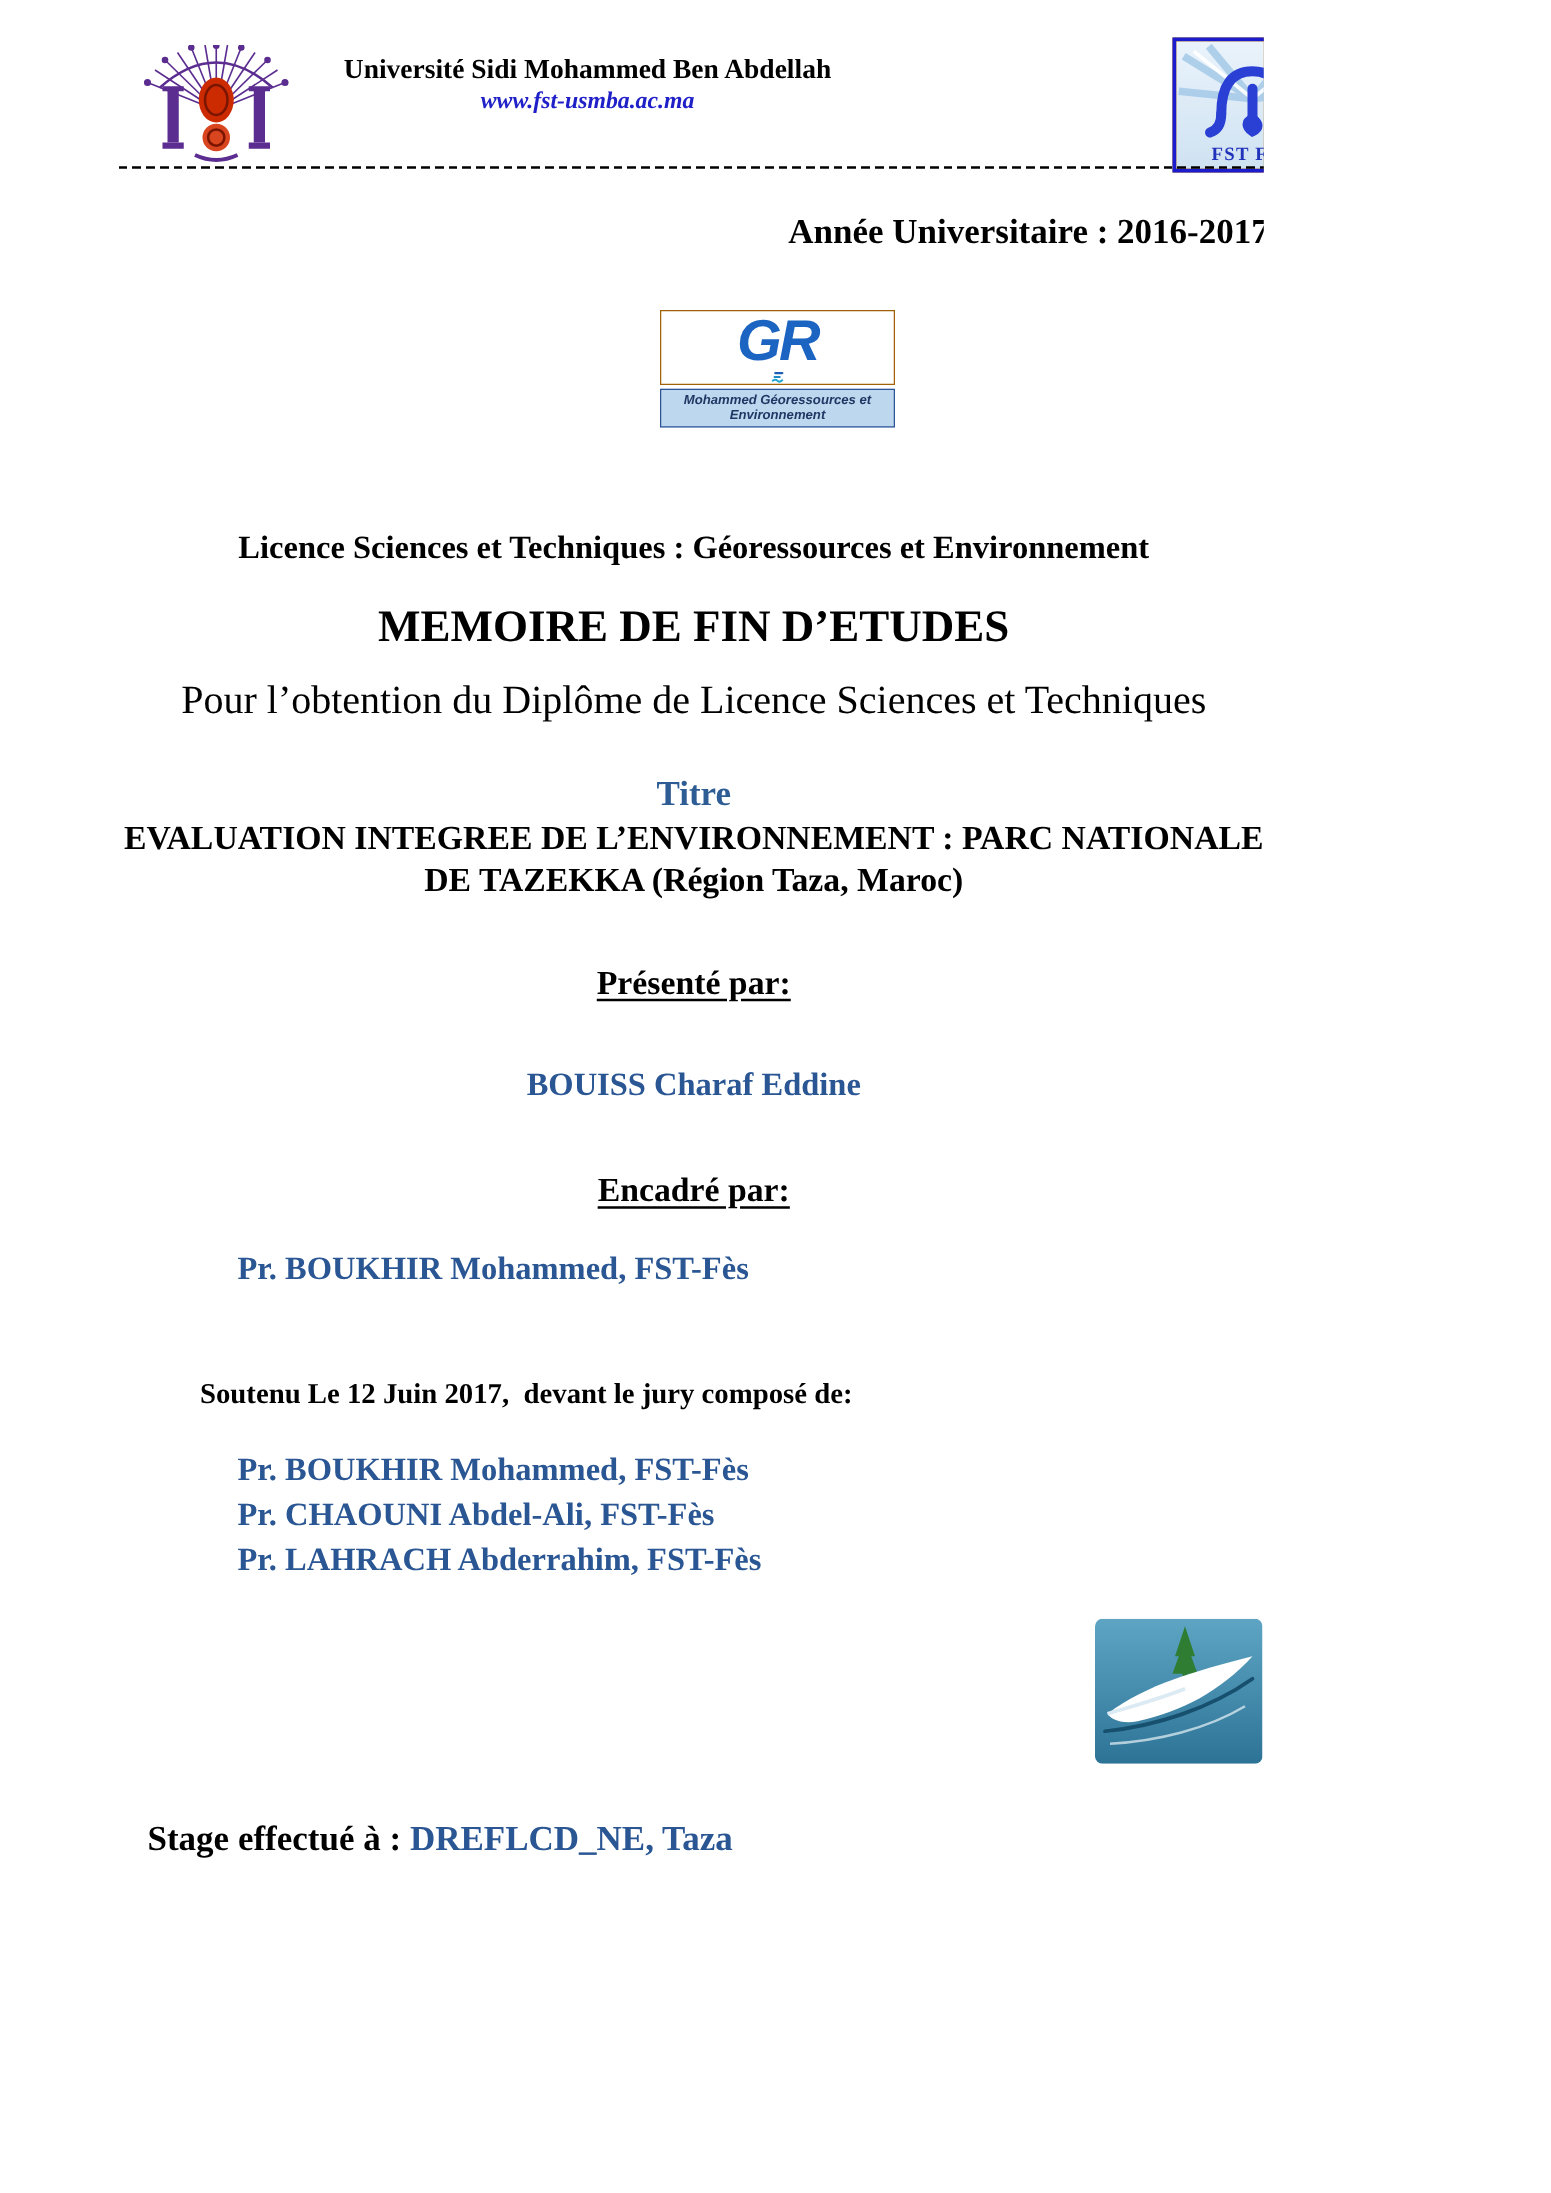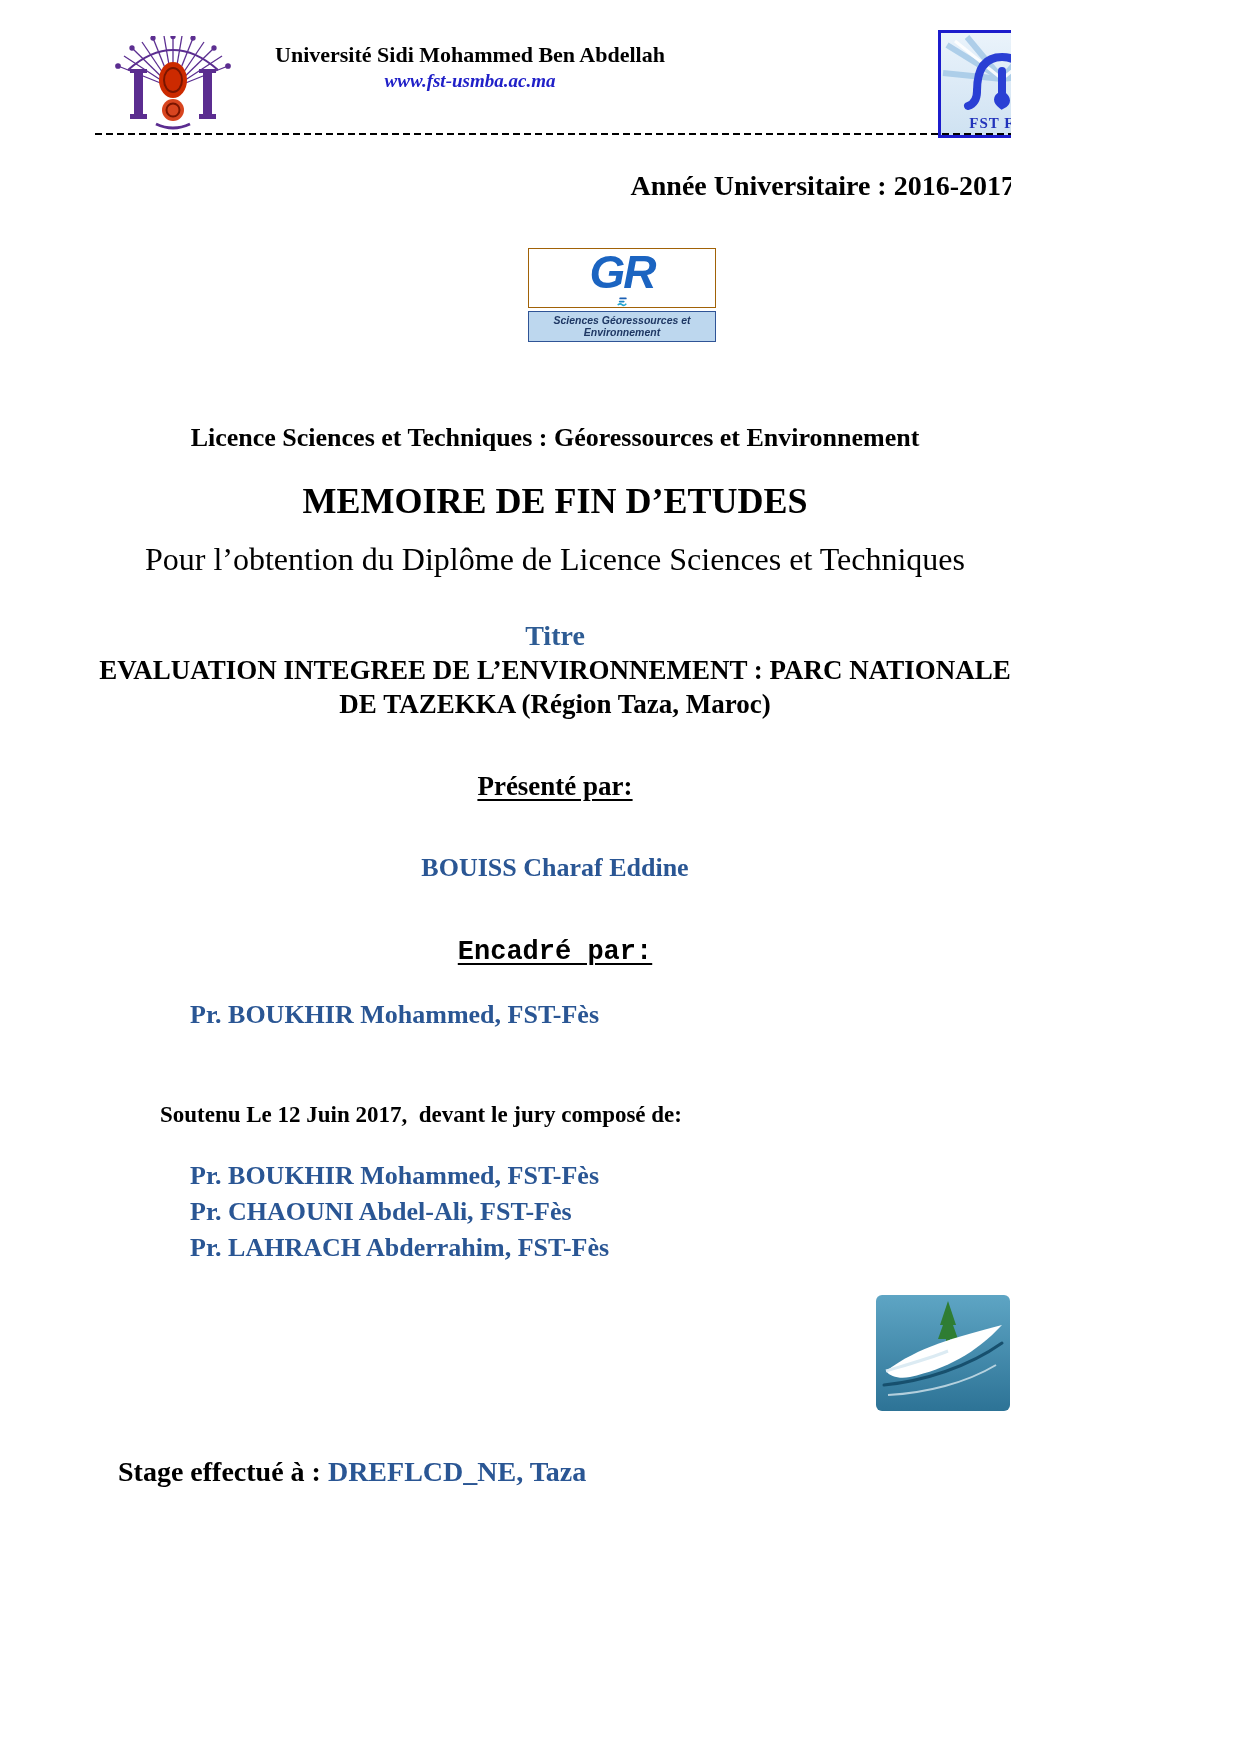--- a/index.html
+++ b/index.html
@@ -45,21 +45,21 @@
   .col { left:95px; width:920px; text-align:center; }
   .program   { top:423px; font-size:26px; font-weight:bold; }
   .memoire   { top:480px; font-size:36px; font-weight:bold; }
   .pour      { top:541px; font-size:32px; font-weight:normal; }
   .titre     { top:620px; font-size:28px; font-weight:bold; color:#2e5c94; }
   .thesis1   { top:655px; font-size:27px; font-weight:bold; }
   .thesis2   { top:689px; font-size:27px; font-weight:bold; }
   .presente  { top:771px; font-size:27px; font-weight:bold; }
   .presente span, .encadre span { text-decoration:underline; text-underline-offset:4px; text-decoration-thickness:2px; }
   .student   { top:843px; font-size:26px; font-weight:bold; color:#2a5694;margin-top:10px; }
-  .encadre   { top:937px; font-size:27px; font-weight:bold;font-family:Liberation Mono, monospace; }
+  .encadre   { top:937px; font-size:27px; font-weight:bold; }
   .supervisor{ left:190px; top:1000px; font-size:26px; font-weight:bold; color:#2a5694; text-align:left; }
   .soutenu   { left:160px; top:1102px; width:920px; text-align:left; font-size:23px; font-weight:bold; white-space:pre; }
   .jury      { left:190px; top:1158px; text-align:left; font-size:26px; font-weight:bold; color:#2a5694; line-height:36px; }
   .stage     { left:118px; top:1456px; font-size:28px; font-weight:bold; text-align:left; }
   .stage .place { color:#2a5694; }
 
   .hce-logo { left:876px; top:1295px; width:134px; height:116px; }
 </style>
 </head>
 <body>
@@ -154,21 +154,21 @@
     <div class="gre-main">
       <span class="gre-gr">GR</span>
       <svg width="42" height="50" viewBox="0 0 42 50" xmlns="http://www.w3.org/2000/svg">
         <g fill="none" stroke-linecap="round">
           <path d="M12 7 L40 7" stroke="#1a5fb4" stroke-width="9"></path>
           <path d="M9 23 L30 23" stroke="#1e88c7" stroke-width="8"></path>
           <path d="M2 38 Q12 30 21 38 Q30 46 40 36" stroke="#25a8d0" stroke-width="8"></path>
         </g>
       </svg>
     </div>
-    <div class="gre-band">Sciences Géoressources et Environnement</div>
+    <div class="gre-band">Mohammed Géoressources et Environnement</div>
   </div>
 
   <div class="abs col program">Licence Sciences et Techniques : Géoressources et Environnement</div>
 
   <div class="abs col memoire">MEMOIRE DE FIN D’ETUDES</div>
   <div class="abs col pour">Pour l’obtention du Diplôme de Licence Sciences et Techniques</div>
 
   <div class="abs col titre">Titre</div>
   <div class="abs col thesis1">EVALUATION INTEGREE DE L’ENVIRONNEMENT : PARC NATIONALE</div>
   <div class="abs col presente">

